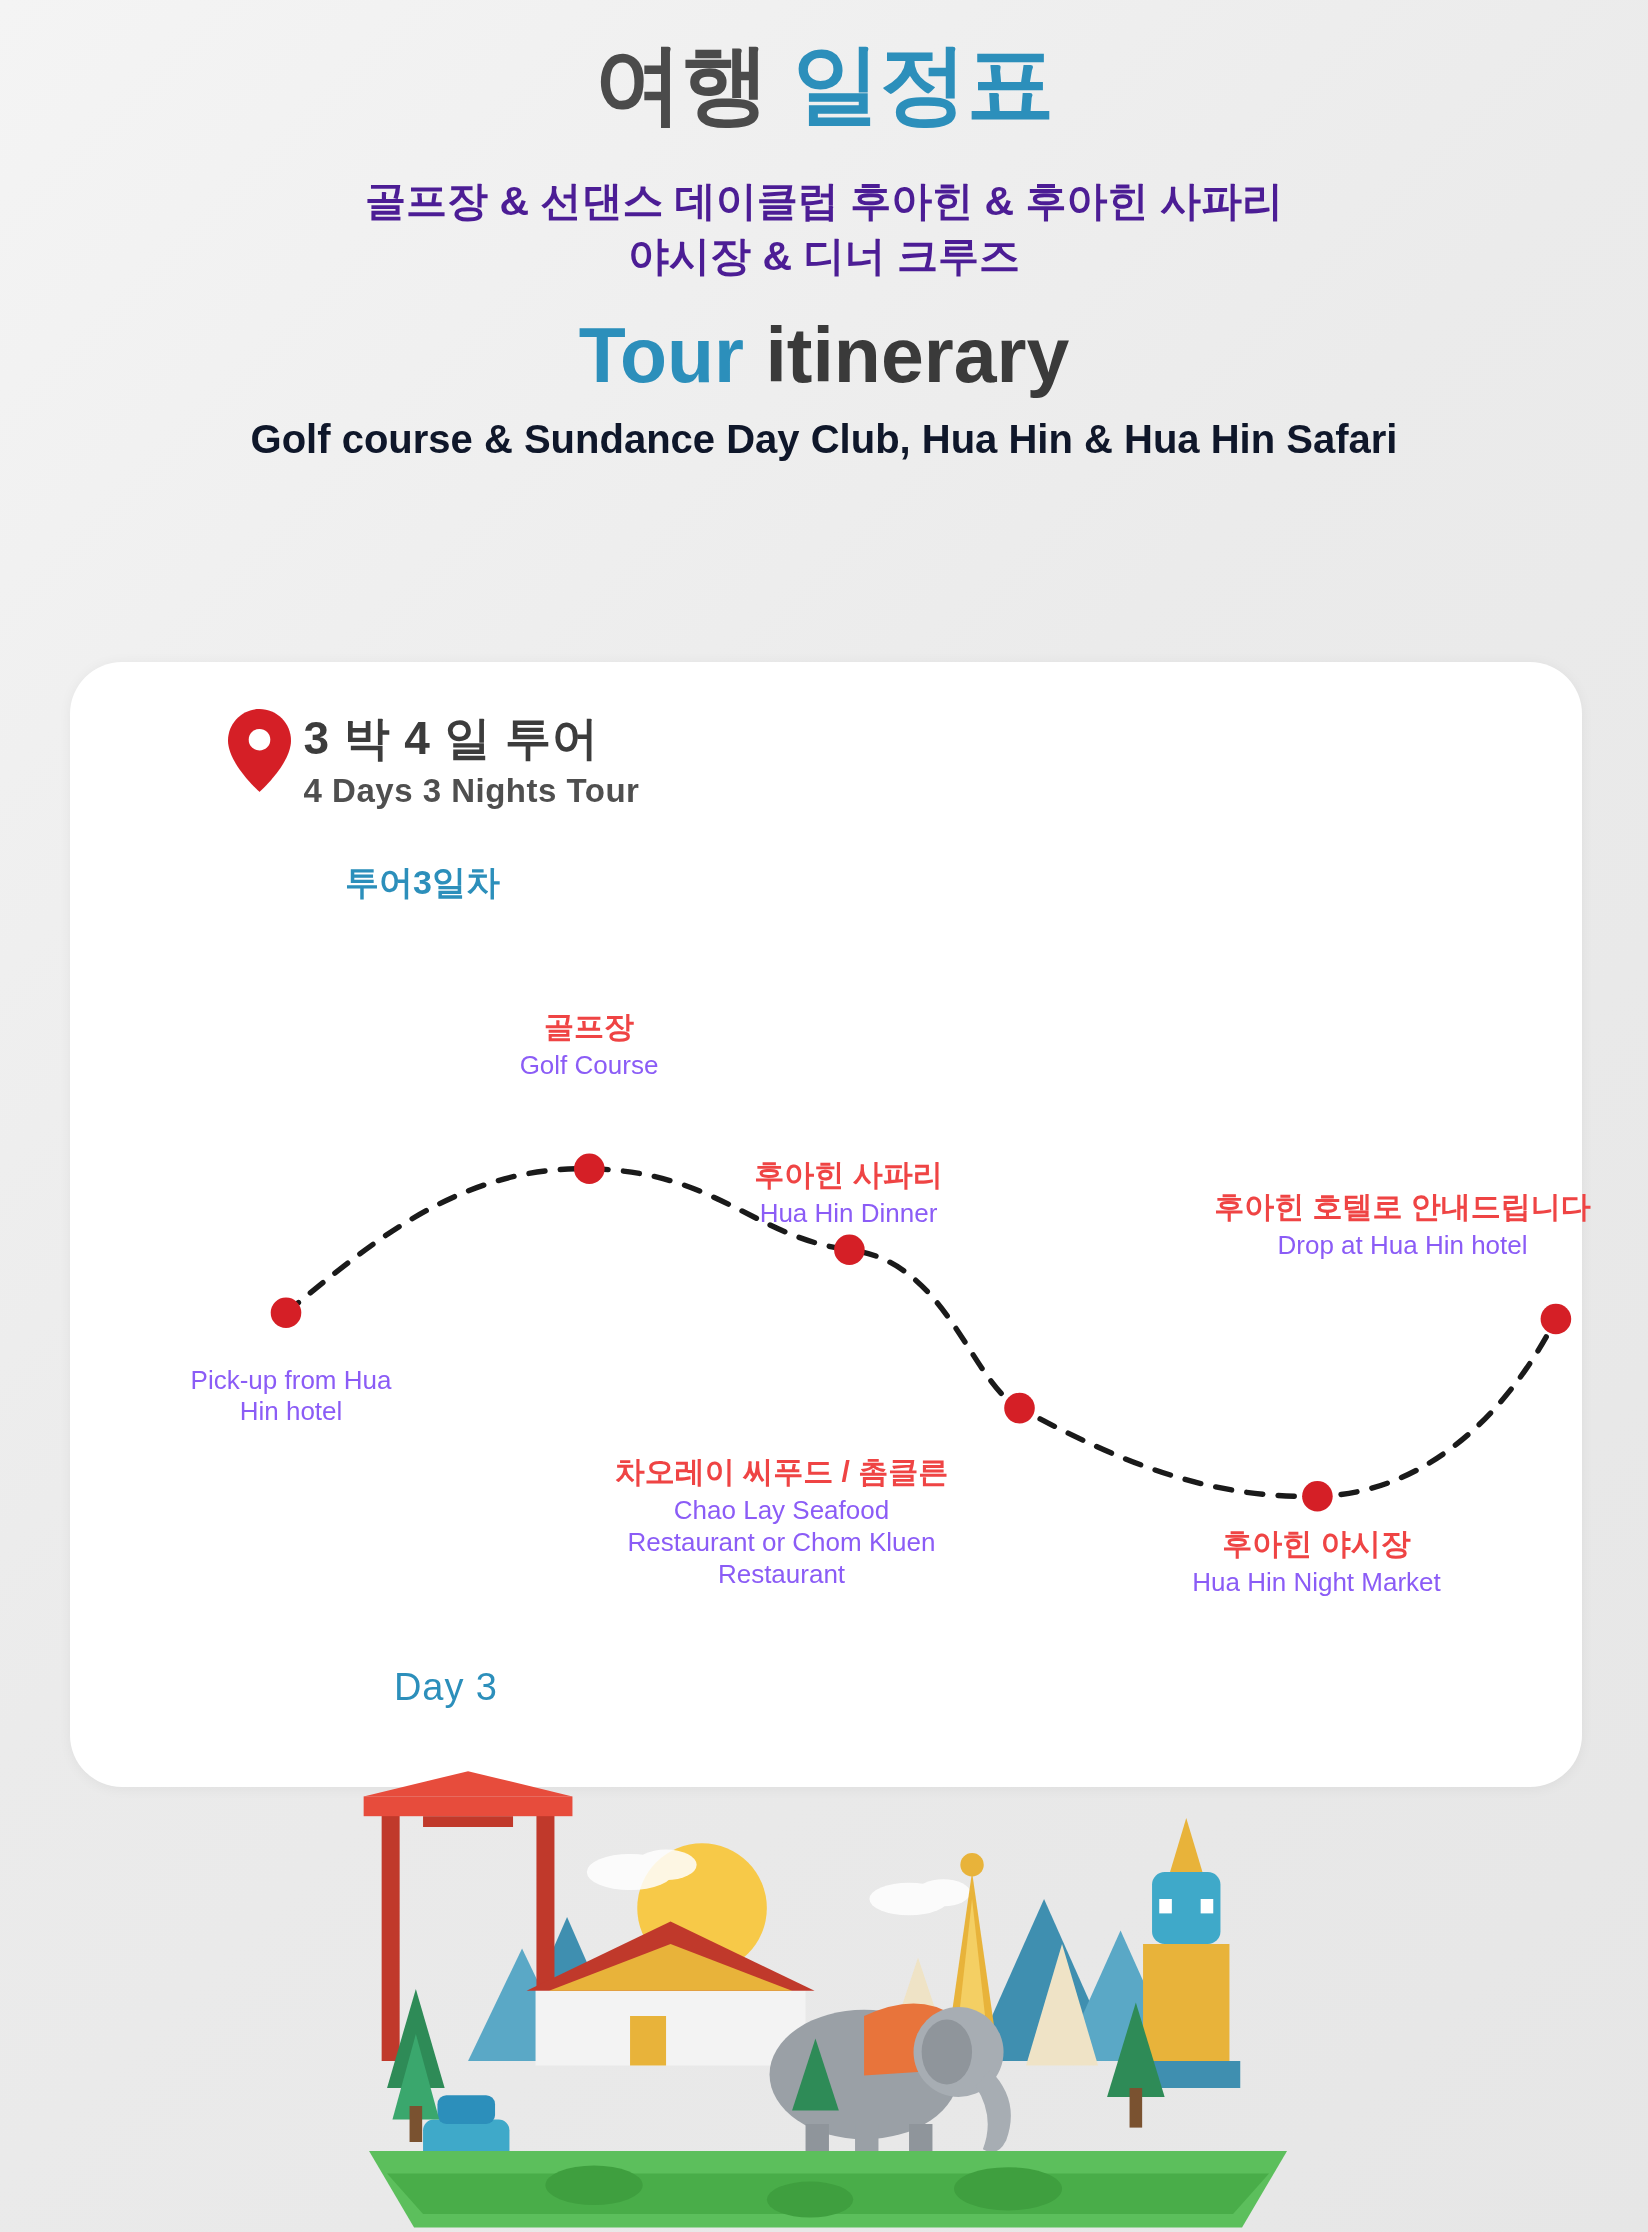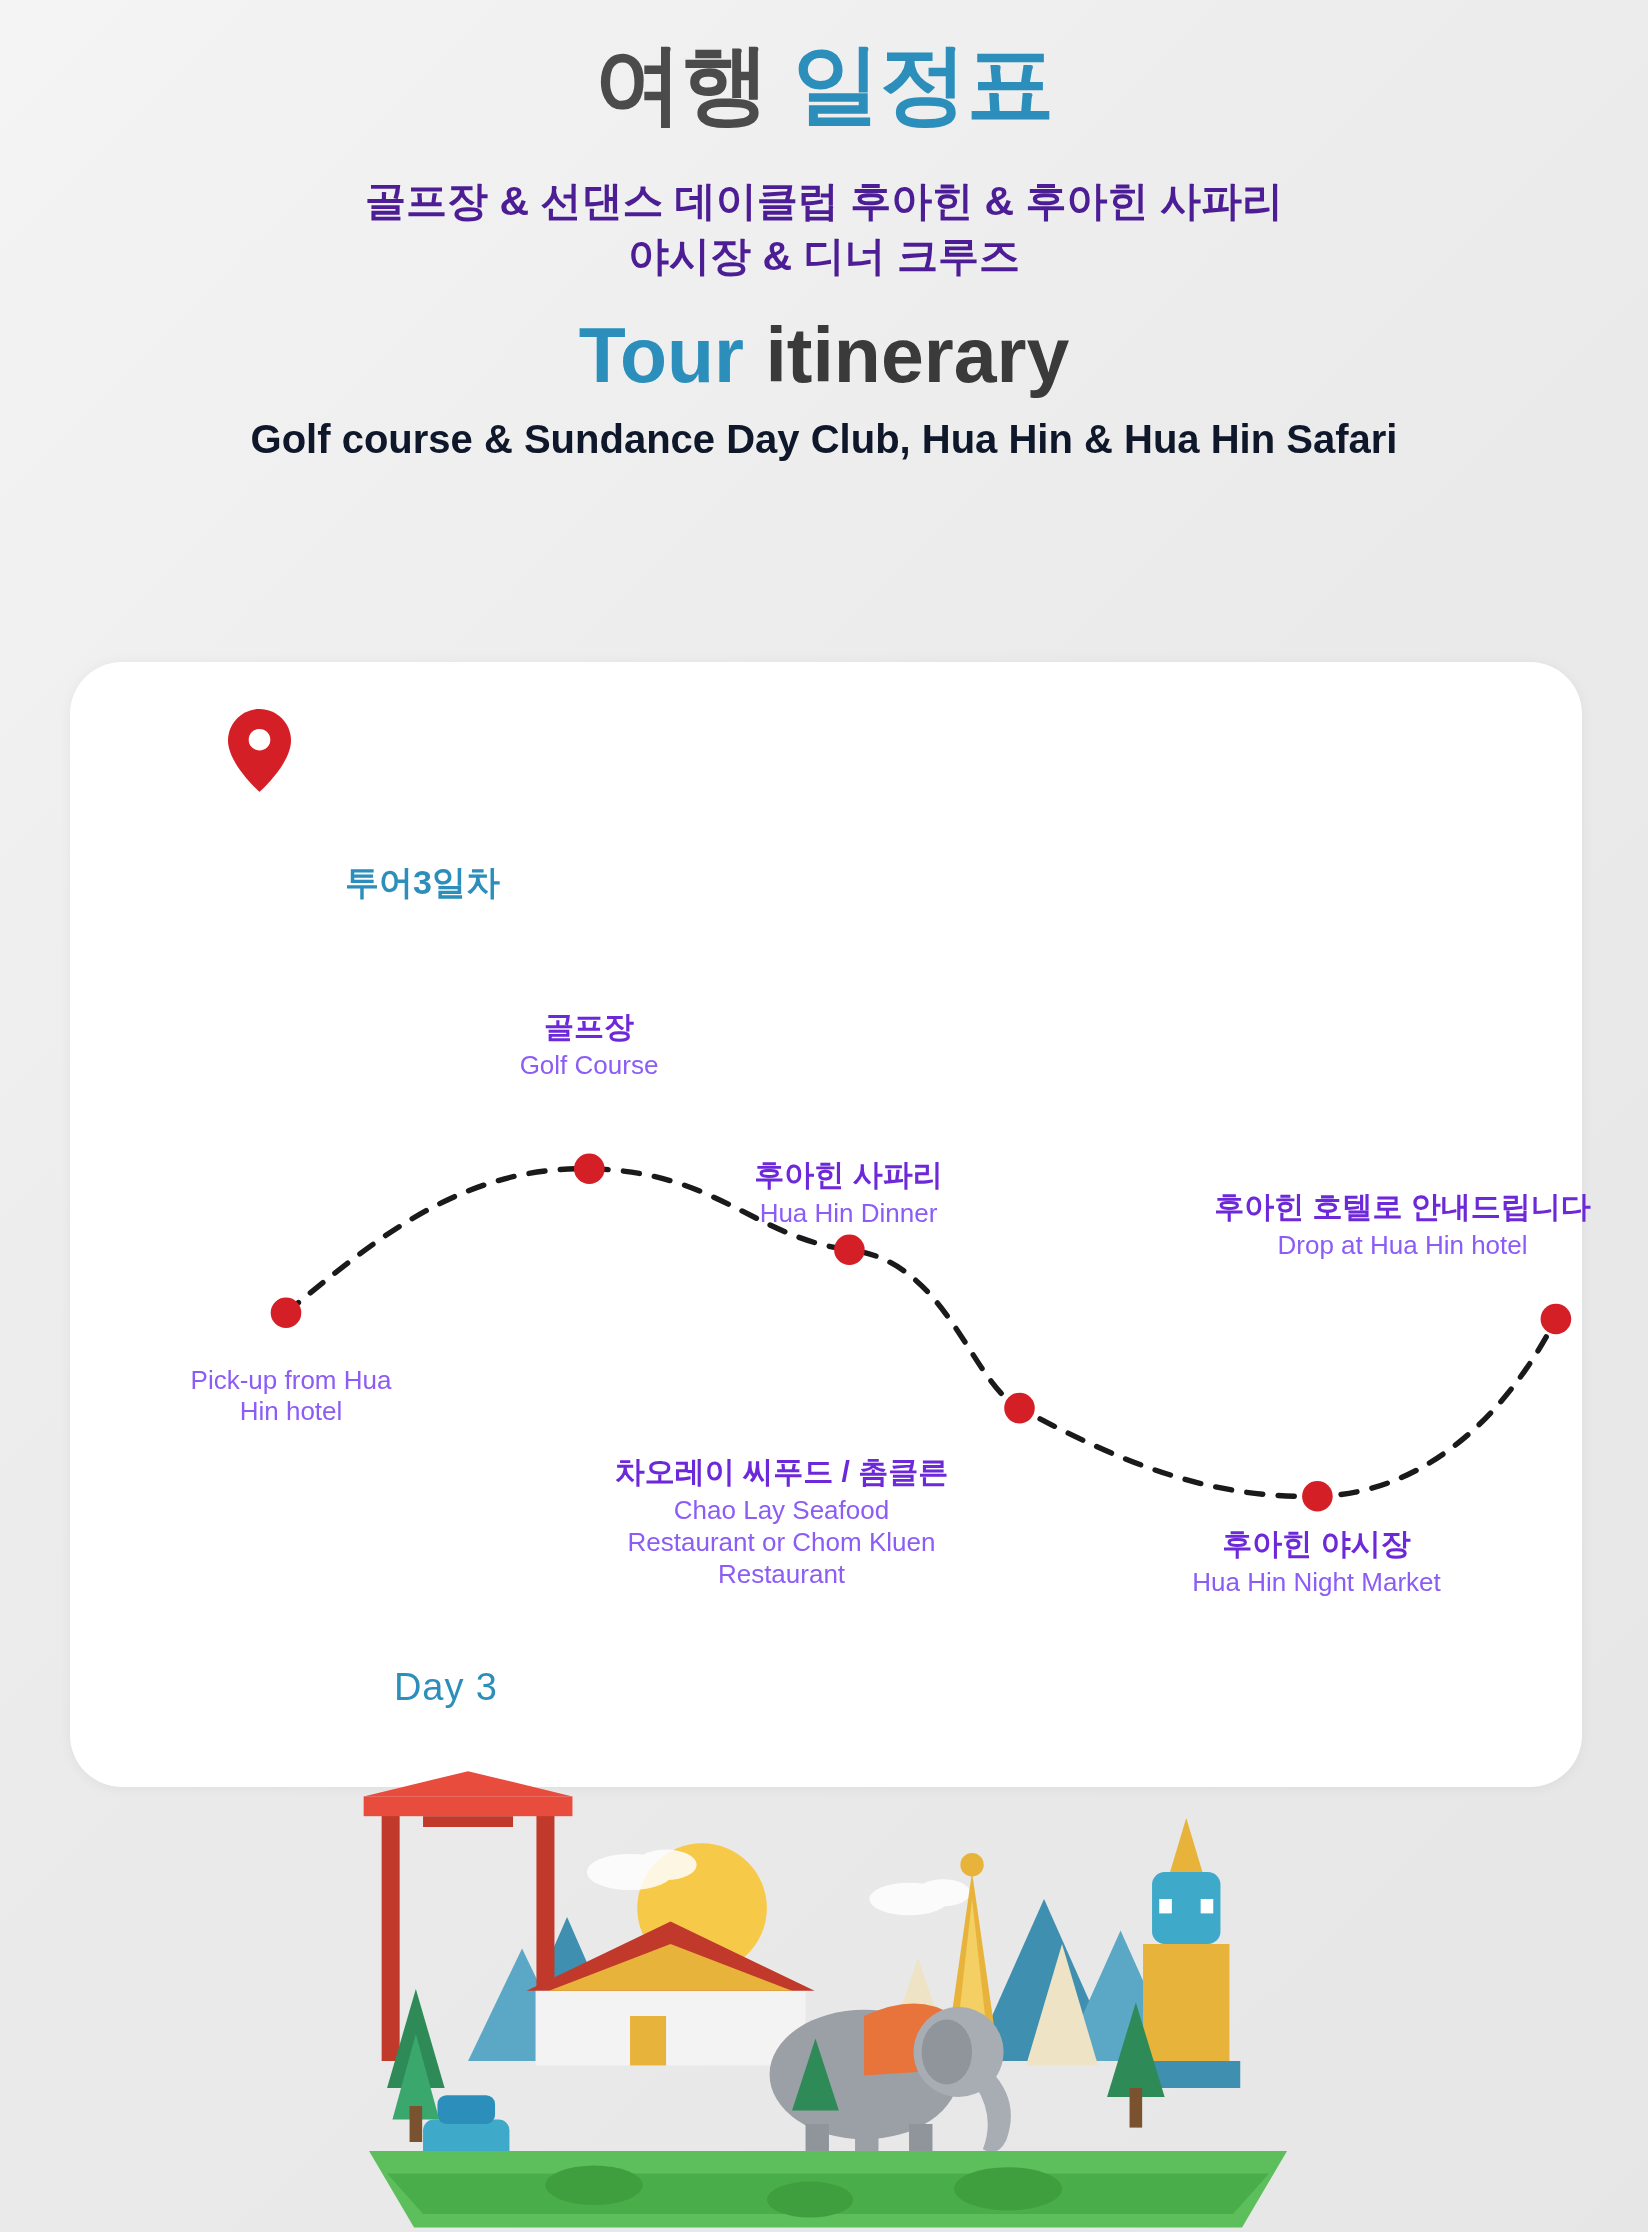--- a/index.html
+++ b/index.html
@@ -126,21 +126,21 @@
 
   
   .stop-label {
     position: absolute;
     text-align: center;
     line-height: 1.22;
   }
   .stop-ko {
     font-size: 30px;
     font-weight: 700;
-    color: #6d28d9;
+    color: #ef4444;
     display: block;
   }
   .stop-en {
     font-size: 26px;
     font-weight: 400;
     color: #8b5cf6;
     display: block;
     margin-top: 4.5px;
   }
 
@@ -172,20 +172,24 @@
   </div>
 </div>
 
 <div class="card">
 
   <div class="pin-row">
     <svg class="pin-icon" viewBox="0 0 70 92">
       <path d="M35 0C15.7 0 0 15.7 0 35c0 26 35 57 35 57s35-31 35-57C70 15.7 54.3 0 35 0z" fill="#d51f26"></path>
       <circle cx="35" cy="34" r="12" fill="#ffffff"></circle>
     </svg>
+    <div class="pin-texts">
+      <div class="tour-ko">3 박 4 일 투어</div>
+      <div class="tour-en">4 Days 3  Nights Tour</div>
+    </div>
   </div>
 
   <div class="day-label-ko">투어3일차</div>
 
   <svg class="route-svg" viewBox="0 0 1680 1250">
     <path d="M 240 723
              C 330 650, 430 560, 577 563
              C 720 566, 760 640, 866 653
              C 975 666, 1000 800, 1055 829
              C 1160 885, 1260 930, 1386 927

